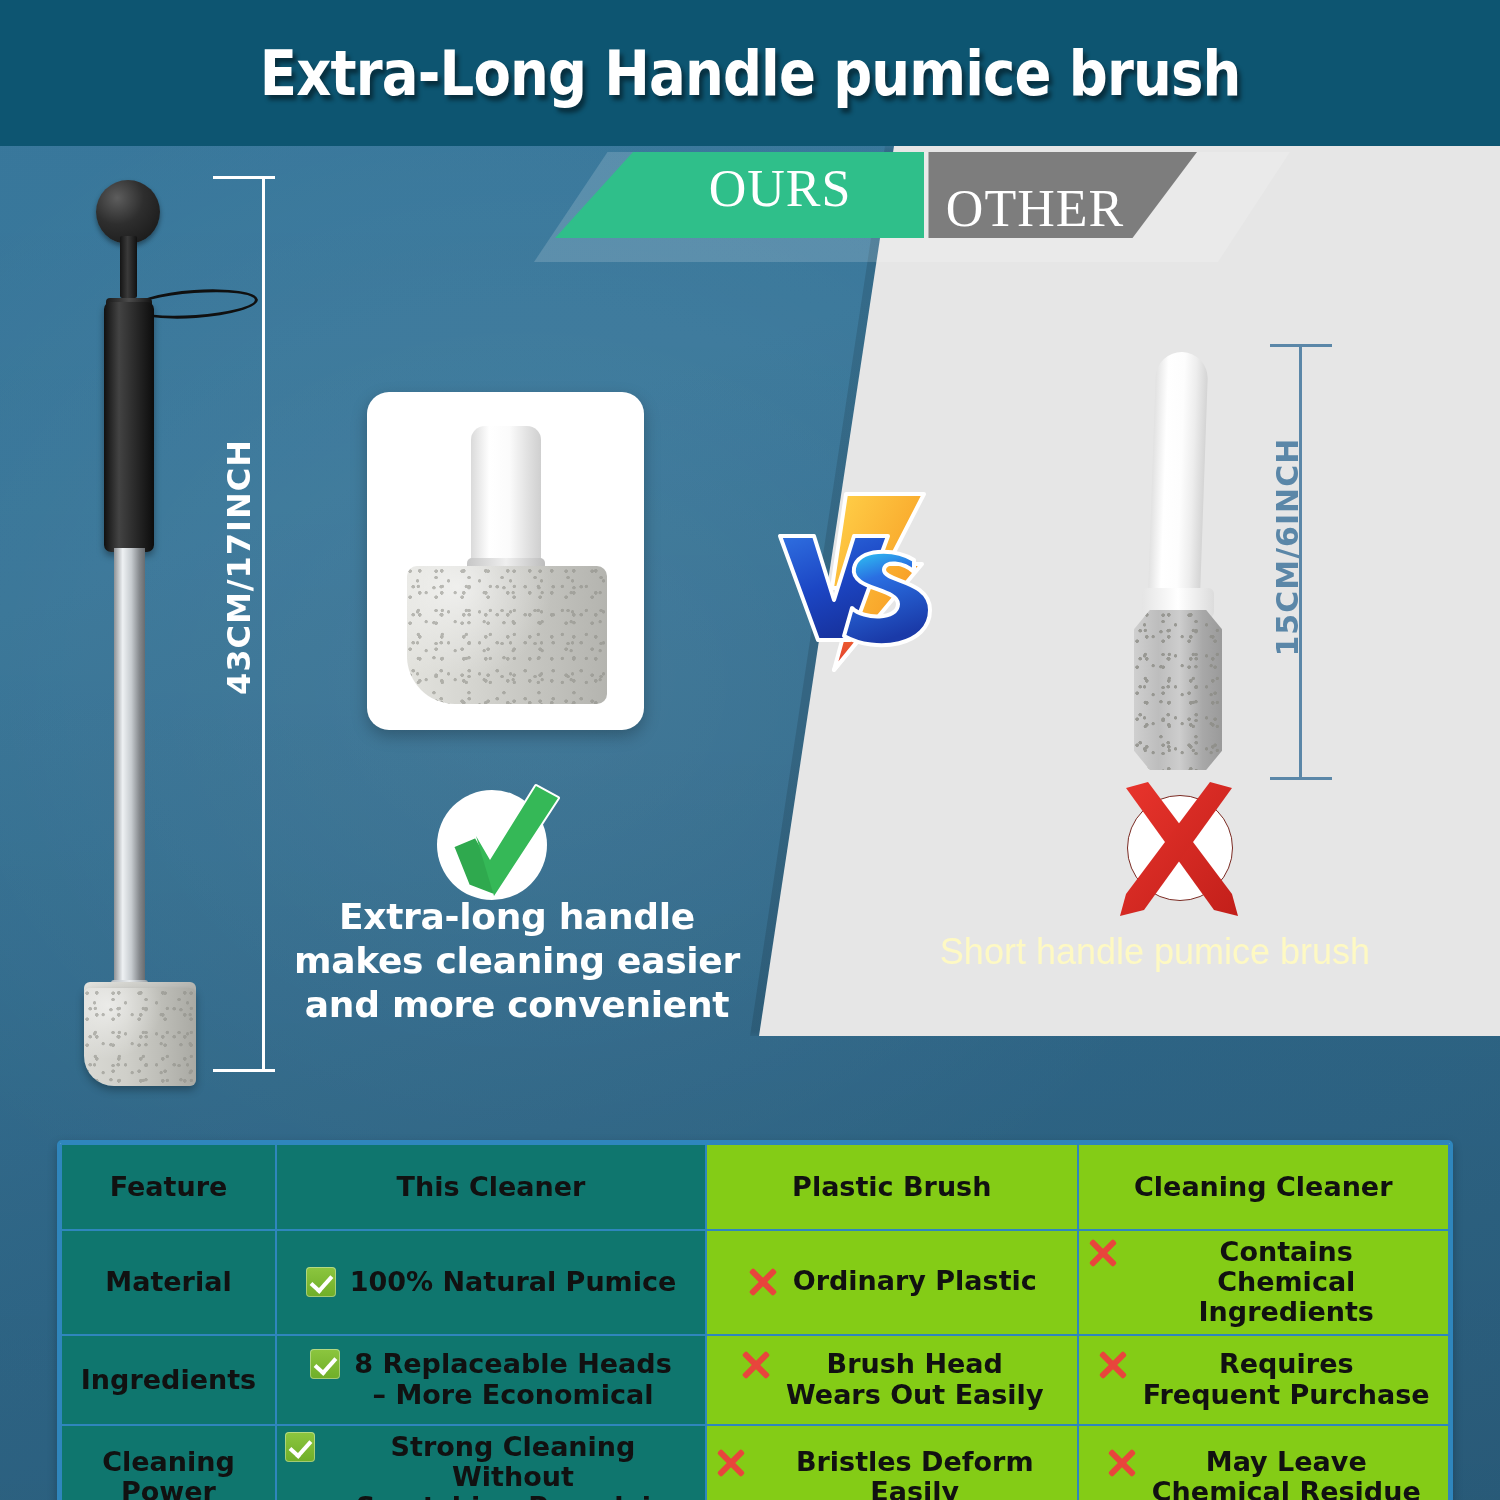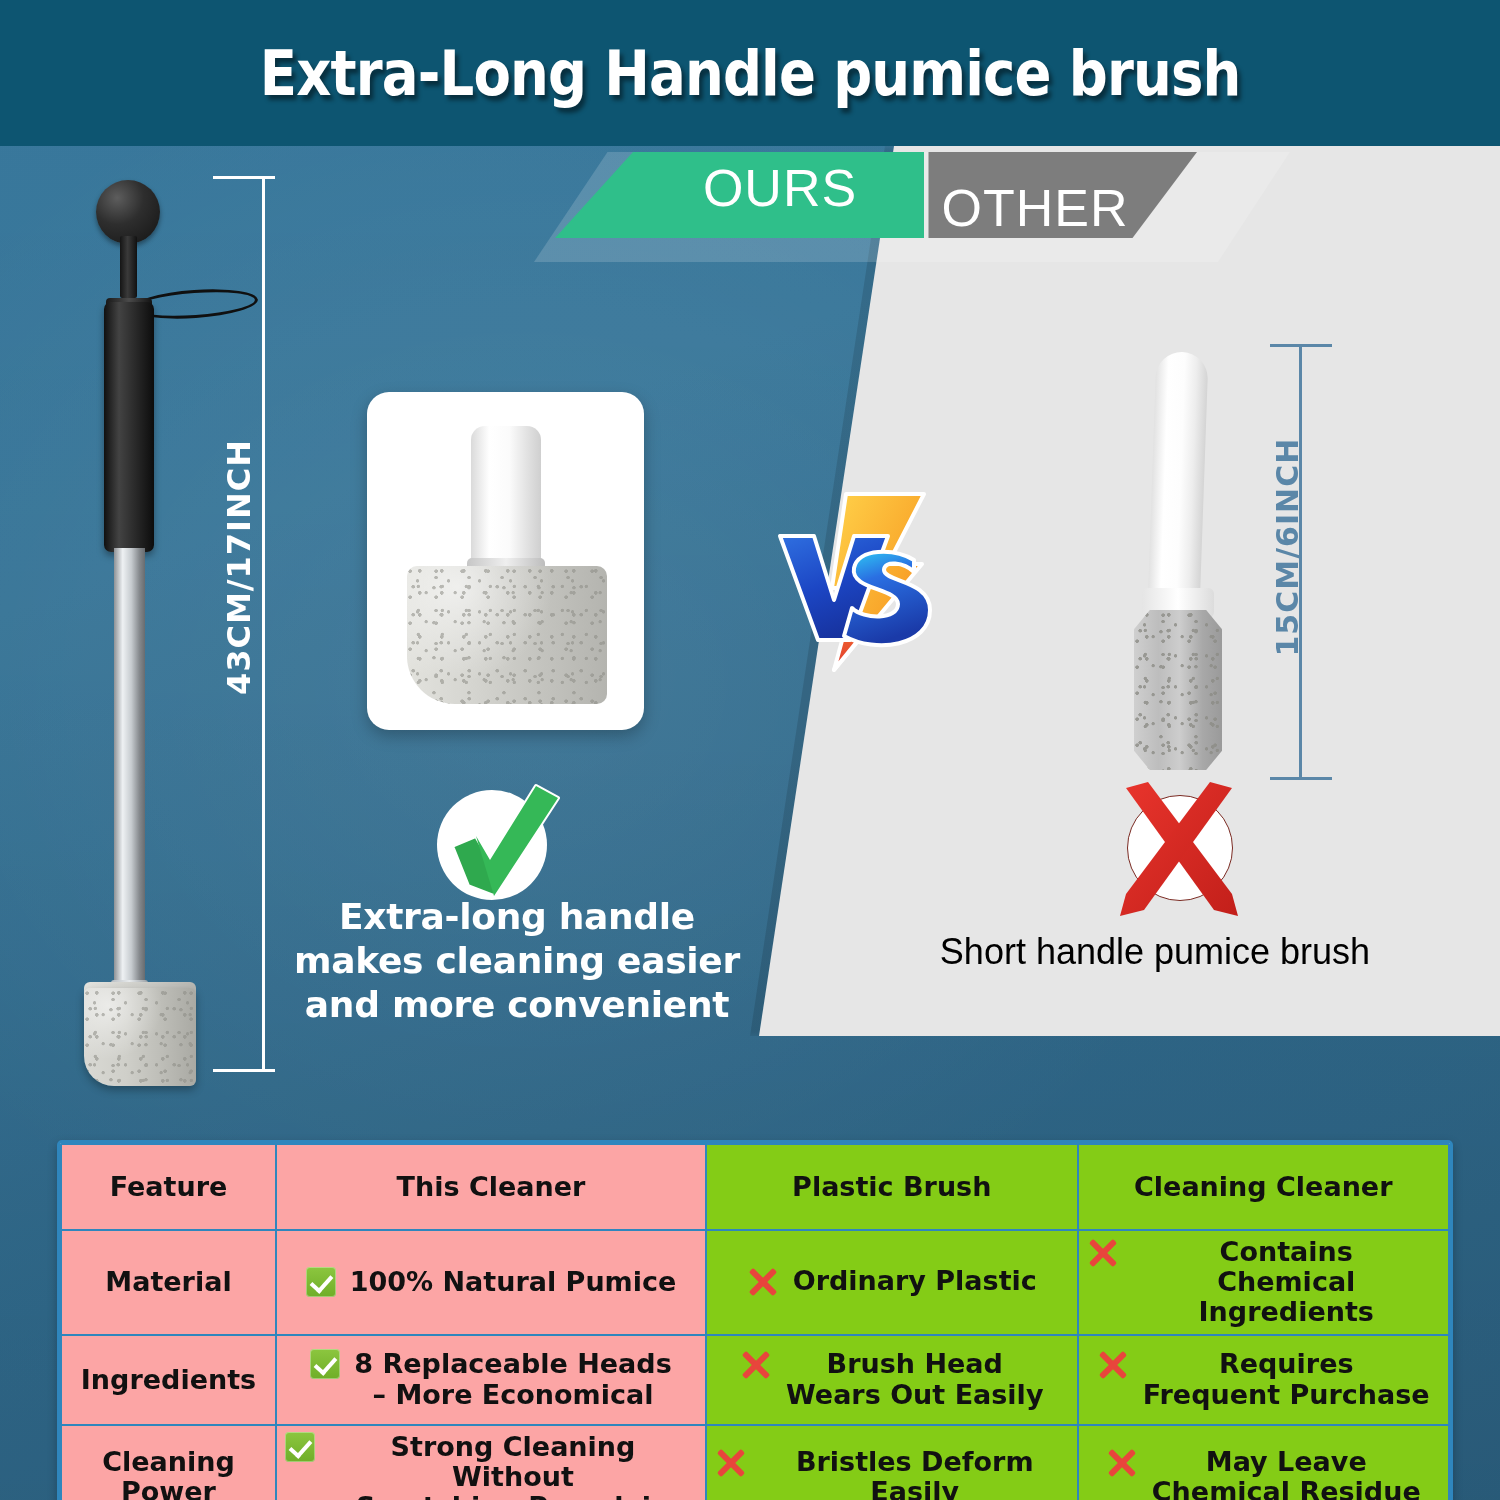--- a/index.html
+++ b/index.html
@@ -65,21 +65,21 @@
     display:block;
   }
   .banner-other{
     position:absolute;left:0;top:0;width:1500px;height:86px;
     background:#7d7d7d;
     clip-path:polygon(61.9% 0%, 79.8% 0%, 75.5% 100%, 61.9% 100%);
   }
   .banner-label{
     position:absolute;top:0;height:72px;display:flex;align-items:center;justify-content:center;
     color:#ffffff;font-size:52px;font-weight:400;letter-spacing:1px;
-    font-family:Liberation Sans, sans-serif;
+    font-family:Liberation Serif, serif;
   }
   .label-ours{left:680px;width:200px;}
   .label-other{left:925px;width:220px;margin-top:20px;}
 
   
   .dim-left{position:absolute;left:213px;top:176px;width:62px;height:896px;}
   .dim-left .vline{position:absolute;left:49px;top:0;width:3px;height:896px;background:#ffffff;}
   .dim-left .cap-t{position:absolute;left:0;top:0;width:62px;height:3px;background:#ffffff;}
   .dim-left .cap-b{position:absolute;left:0;bottom:0;width:62px;height:3px;background:#ffffff;}
   .dim-left .dim-text{
@@ -220,21 +220,21 @@
   
   .caption-left{
     position:absolute;left:292px;top:895px;width:450px;
     text-align:center;color:#ffffff;
     font-size:36px;font-weight:bold;line-height:1.22;
     font-family:"DejaVu Sans", sans-serif;
     letter-spacing:-.3px;
   }
   .caption-right{
     position:absolute;left:895px;top:930px;width:520px;
-    text-align:center;color:#000000;
+    text-align:center;color:#fef9c3;
     font-size:36px;font-weight:400;line-height:1.2;
     font-family:"Liberation Sans", sans-serif;
   }
 
   
   .table-wrap{
     position:absolute;left:57px;top:1140px;width:1390px;
     border:3px solid #2f86bd;border-radius:5px;
     box-shadow:0 4px 10px rgba(0,0,0,.25);
     overflow:hidden;background:#ffffff;
@@ -246,21 +246,21 @@
     font-weight:bold;color:#111111;
     text-align:center;vertical-align:middle;
     padding:6px 8px;
     line-height:1.12;
   }
   .col-feature{width:215px;}
   .col-product{width:430px;}
   .col-other{width:auto;}
   thead th{font-size:27px;height:72px;}
   tbody td{font-size:27px;height:76px;}
-  .cell-white{background:#fca5a5;}
+  .cell-white{background:#0f766e;}
   .cell-gray{background:#84cc16;}
   .cell-inner{display:flex;justify-content:center;gap:14px;}
   .cell-inner .txt{text-align:center;}
   .ico-ok{
     flex:0 0 auto;width:30px;height:30px;border-radius:4px;
     background:linear-gradient(to bottom,#8cc63f,#6fae28);
     position:relative;box-shadow:inset 0 0 0 1px rgba(255,255,255,.35);
   }
   .ico-ok::after{
     content:"";position:absolute;left:9px;top:4px;width:9px;height:17px;

